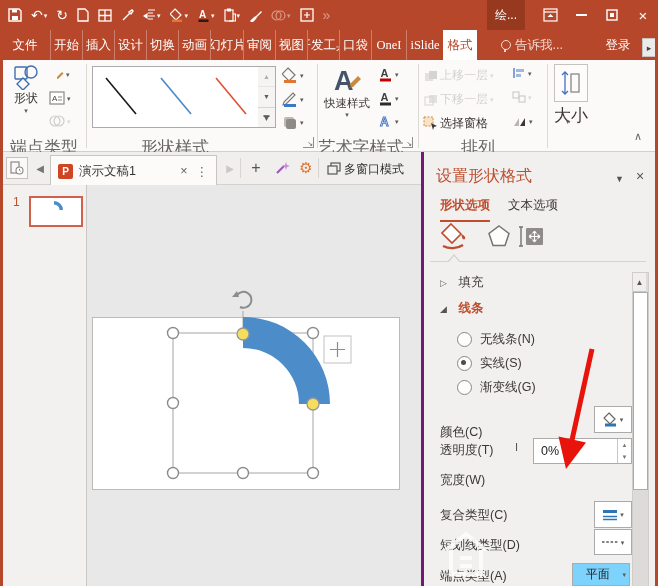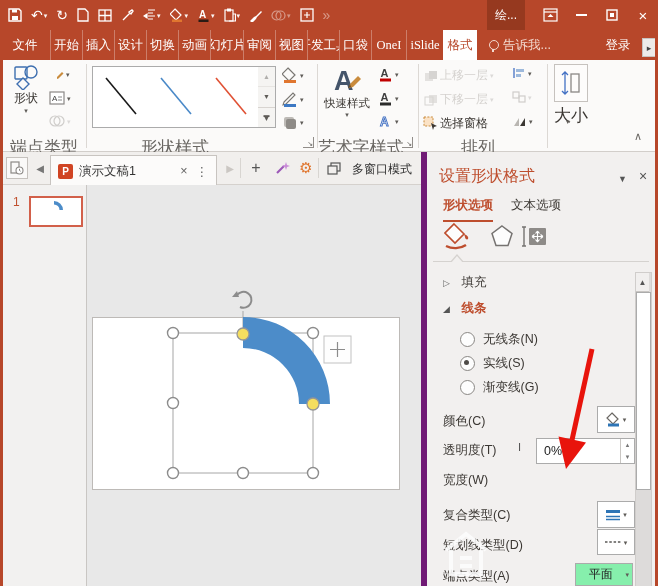--- a/index.html
+++ b/index.html
@@ -16,21 +16,21 @@
   .dim{opacity:.45}
   .drawbtn{left:487px;top:0;width:38px;height:30px;background:#96391F;color:#fff;font-size:12px;
            display:flex;align-items:center;justify-content:center;}
   .winctl{position:absolute;right:6px;top:0;height:30px;display:flex;align-items:center;gap:13px;color:#fff;}
   .winctl .wc{width:18px;height:18px;display:flex;align-items:center;justify-content:center;font-size:13px;}
   
   .menubar{left:0;top:30px;width:658px;height:30px;background:#B7472A;display:flex;align-items:stretch;color:#fff;font-size:12.5px;}
   .mtab{display:flex;align-items:center;justify-content:center;white-space:nowrap;overflow:hidden;border-left:1px solid rgba(255,255,255,.30);font-family:Liberation Serif, serif;}
   .mtab.first{border-left:none;}
   .mtab.active{background:#fff;color:#B7472A;border-left:none;}
-  .tellme{display:flex;align-items:center;gap:4px;color:#F3D9CF;padding:0 12px;white-space:nowrap;overflow:hidden;}
+  .tellme{display:flex;align-items:center;gap:4px;color:#F3D9CF;padding:0 24px;white-space:nowrap;overflow:hidden;}
   .bulb{width:8px;height:8px;border:1.5px solid #F3D9CF;border-radius:50%;position:relative}
   .bulb:after{content:"";position:absolute;left:2px;top:8px;width:2px;height:3px;background:#F3D9CF}
   .mscroll{position:absolute;right:2px;top:38px;width:14px;height:19px;background:#EDEBE9;color:#444;
            font-size:9px;display:flex;align-items:center;justify-content:center;border:1px solid #C8C4C0;}
   
   .ribbon{left:0;top:60px;width:658px;height:92px;background:#FBFAF9;border-bottom:1px solid #D2CECA;}
   .gdiv{position:absolute;top:4px;width:1px;height:84px;background:#DCD8D4;}
   .glabel{position:absolute;top:76px;height:14px;font-size:17px;color:#6A6763;text-align:center;white-space:nowrap;}
   .bigbtn{position:absolute;display:flex;flex-direction:column;align-items:center;color:#3B3733;font-size:12px;}
   .mbtn{position:absolute;display:flex;align-items:center;gap:2px;}
@@ -47,21 +47,21 @@
   
   .tabbar{left:0;top:152px;width:421px;height:33px;background:#F1EFED;border-bottom:1px solid #D5D1CD;}
   .doctab{position:absolute;left:50px;top:3px;width:165px;height:30px;background:#FCFBFA;border:1px solid #C8C4C0;border-bottom:none;
           display:flex;align-items:center;font-size:12.5px;color:#333;}
   .ppicon{width:15px;height:15px;background:#D04423;color:#fff;font-size:10px;font-weight:bold;display:flex;align-items:center;justify-content:center;border-radius:2px;}
   .tbtn{position:absolute;top:6px;color:#555;font-size:13px;display:flex;align-items:center;justify-content:center;width:20px;height:20px;}
   
   .thumbs{left:3px;top:185px;width:84px;height:401px;background:#F2F1F0;border-right:1px solid #C9C6C3;}
   .thumbsel{position:absolute;left:26px;top:11px;width:50px;height:27px;background:#fff;border:2px solid #D2604A;}
   
-  .pane{left:421px;top:152px;width:234px;height:434px;background:#F2F0EF;border-left:6px solid #701a75;font-size:12.5px;color:#3B3733;}
+  .pane{left:421px;top:152px;width:234px;height:434px;background:#F2F0EF;border-left:3px solid #701a75;font-size:12.5px;color:#3B3733;}
   .ptitle{position:absolute;left:12px;top:14px;font-size:16px;color:#BE4E2E;}
   .ptab{position:absolute;top:45px;font-size:12.5px;}
   .ptab.on{color:#BE4E2E;font-weight:bold;border-bottom:2px solid #BE4E2E;padding-bottom:6px;}
   .prow{position:absolute;left:16px;white-space:nowrap;}
   .radio{position:absolute;left:33px;width:13px;height:13px;border:1px solid #8A8784;border-radius:50%;background:#FDFDFD;}
   .radio.sel:after{content:"";position:absolute;left:3px;top:3px;width:5px;height:5px;border-radius:50%;background:#4E4B48;}
   .ctrlbtn{position:absolute;left:170px;width:36px;height:25px;background:#fff;border:1px solid #ABABAB;
            display:flex;align-items:center;justify-content:center;gap:2px;}
   .spin{position:absolute;left:109px;width:97px;height:24px;background:#fff;border:1px solid #ABABAB;display:flex;align-items:center;}
   .spin .val{padding-left:7px;flex:1;font-size:12.5px;color:#222;}
@@ -402,21 +402,21 @@
         </svg>
       </span>
     <span class="tbtn" style="left:296px;color:#E0762F;font-size:15px">⚙</span>
     <div class="a" style="left:318px;top:6px;width:1px;height:20px;background:#D8D5D1"></div>
     <span class="tbtn" style="left:324px">
         <svg width="14" height="13" viewBox="0 0 14 13">
           <rect x="4" y="1" width="9" height="8" fill="none" stroke="#555" stroke-width="1.2"></rect>
           <rect x="1" y="4" width="9" height="8" fill="#F1EFED" stroke="#555" stroke-width="1.2"></rect>
         </svg>
       </span>
-    <span class="a" style="left:352px;top:9px;font-size:12px;color:#333;white-space:nowrap">多窗口模式</span>
+    <span class="a" style="left:344px;top:9px;font-size:12px;color:#333;white-space:nowrap">多窗口模式</span>
   </div>
 
   <div class="a thumbs">
     <span class="a" style="left:10px;top:10px;font-size:12px;color:#C0512F">1</span>
     <div class="thumbsel">
       <svg width="46" height="23" viewBox="0 0 46 23">
         <path d="M23 3 A 9 9 0 0 1 32 12 L 28.5 12 A 5.5 5.5 0 0 0 23 6.5 Z" fill="#4C8CC9"></path>
       </svg>
     </div>
   </div>
@@ -498,21 +498,21 @@
       <span>线条</span>
     </div>
 
     <span class="radio" style="top:180px"></span>
     <span class="prow" style="left:56px;top:179px">无线条(N)</span>
     <span class="radio sel" style="top:204px"></span>
     <span class="prow" style="left:56px;top:203px">实线(S)</span>
     <span class="radio" style="top:228px"></span>
     <span class="prow" style="left:56px;top:227px">渐变线(G)</span>
 
-    <span class="prow" style="top:261px">颜色(C)</span>
+    <span class="prow" style="top:272px">颜色(C)</span>
     <div class="ctrlbtn" style="top:254px">
       <svg width="15" height="15" viewBox="0 0 15 15">
           <path d="M6 1l6 6-5 5-6-6z" fill="none" stroke="#6A6763" stroke-width="1.2"></path>
           <rect x="2" y="11.5" width="11" height="3" fill="#2E75B6"></rect>
         </svg>
       <span class="rcaret">▾</span>
     </div>
 
     <span class="prow" style="top:290px">透明度(T)</span>
     <span class="a" style="left:91px;top:289px;font-size:11px;color:#555">I</span>
@@ -537,21 +537,21 @@
 
     <span class="prow" style="top:385px">短划线类型(D)</span>
     <div class="ctrlbtn" style="top:377px;height:24px">
       <svg width="17" height="4" viewBox="0 0 17 4">
           <path d="M0 2h17" stroke="#5A5856" stroke-width="1.6" stroke-dasharray="2.5 1.8"></path>
         </svg>
       <span class="rcaret">▾</span>
     </div>
 
     <span class="prow" style="top:416px">端点类型(A)</span>
-    <div class="a" style="left:148px;top:411px;width:58px;height:23px;background:#86efac;border:1px solid #ABABAB;display:flex;align-items:center;">
+    <div class="a" style="left:148px;top:411px;width:58px;height:23px;background:#7dd3fc;border:1px solid #ABABAB;display:flex;align-items:center;">
       <span style="flex:1;text-align:center;font-size:12px;color:#222">平面</span>
       <span class="rcaret" style="padding-right:3px">▾</span>
     </div>
 
     <div class="sbar">
       <span class="up">▲</span>
       <span class="thumb"></span>
     </div>
   </div>
 

